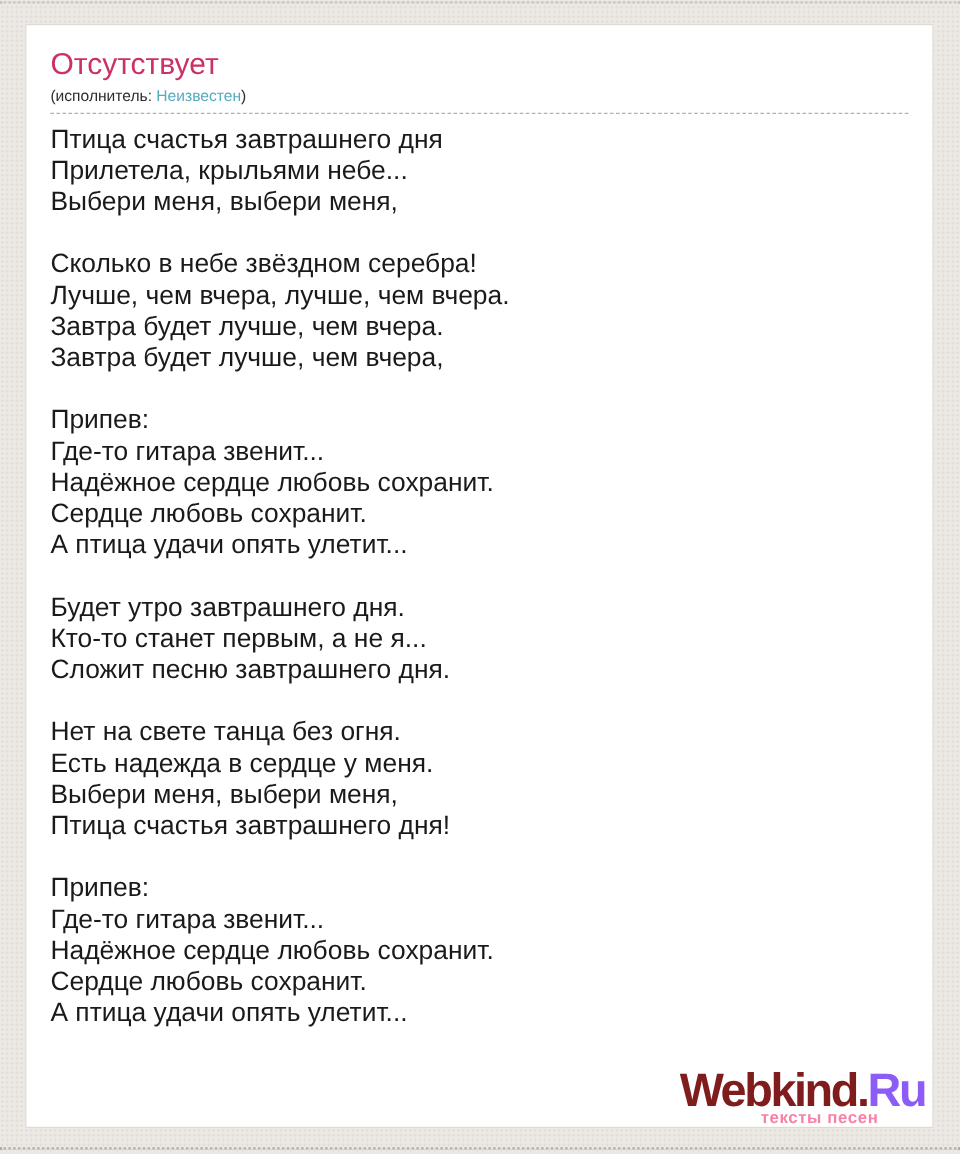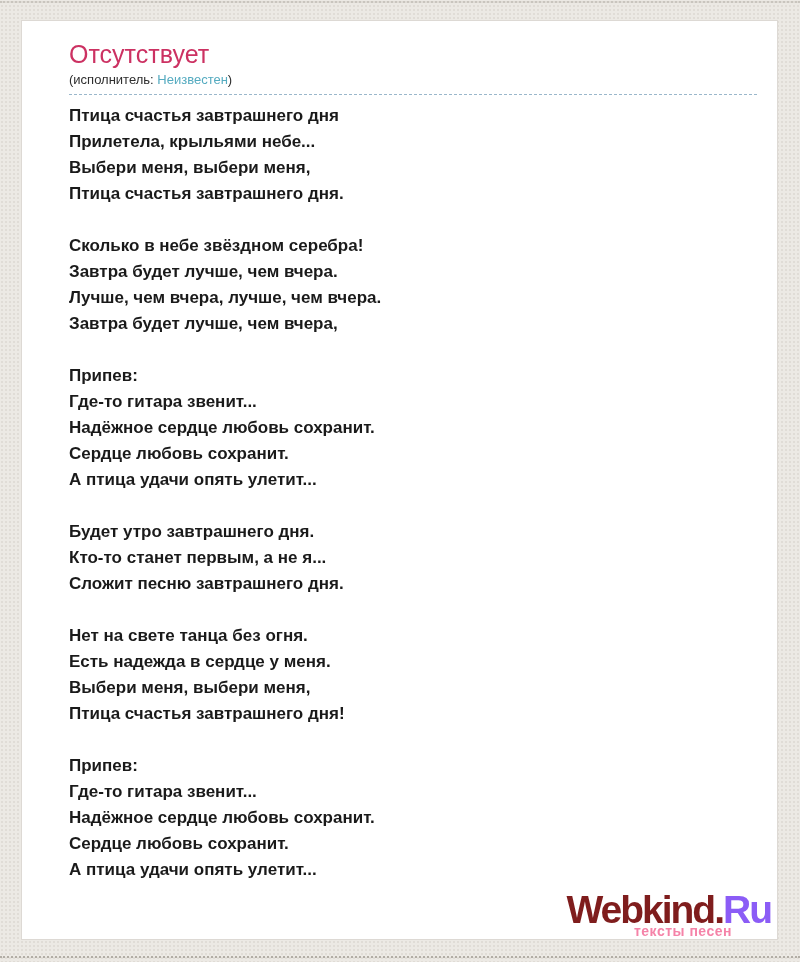--- a/index.html
+++ b/index.html
@@ -17,21 +17,20 @@
     position:absolute; left:0; width:800px; height:0;
   }
   .dotted-line.top { top:1px; border-top:2px dotted #c9c5be; }
   .dotted-line.bottom { top:956px; border-top:2px dotted #b2ada5; }
 
   .content-box {
     position:absolute; left:21px; top:20px;
     width:757px; height:920px;
     background:#ffffff;
     border:1px solid #ddd9d4;
-    padding-left:27px;
   }
   .header {
     margin:0 20px;
     padding-top:19px;
     padding-bottom:4px;
     border-bottom:1px dashed #9ab7cb;
   }
   .title {
     font-size:25px;
     line-height:28px;
@@ -44,24 +43,23 @@
     line-height:20px;
     color:#2e2e2e;
   }
   .artist-link {
     color:#55abc0;
     text-decoration:none;
     cursor:pointer;
   }
   .lyrics {
     margin:8px 20px 0 20px;
-    font-size:17px;
+    font-size:22px;
     line-height:26px;
     color:#1a1a1a;
-    font-weight:bold;
   }
   .stanza { margin-bottom:26px; }
   .stanza:last-child { margin-bottom:0; }
 
   .logo {
     position:absolute;
     right:6px; bottom:2px;
     text-align:right;
     cursor:pointer;
   }
@@ -94,26 +92,25 @@
   <div class="header">
     <h1 class="title">Отсутствует</h1>
     <div class="subtitle"><span>(исполнитель: </span><a class="artist-link">Неизвестен</a><span>)</span></div>
   </div>
 
   <div class="lyrics">
       <div class="stanza">
         <div class="line">Птица счастья завтрашнего дня</div>
         <div class="line">Прилетела, крыльями небе...</div>
         <div class="line">Выбери меня, выбери меня,</div>
-        <div class="line">Птица счастья завтрашнего дня.</div>
       </div>
       <div class="stanza">
         <div class="line">Сколько в небе звёздном серебра!</div>
+        <div class="line">Лучше, чем вчера, лучше, чем вчера.</div>
         <div class="line">Завтра будет лучше, чем вчера.</div>
-        <div class="line">Лучше, чем вчера, лучше, чем вчера.</div>
         <div class="line">Завтра будет лучше, чем вчера,</div>
       </div>
       <div class="stanza">
         <div class="line">Припев:</div>
         <div class="line">Где-то гитара звенит...</div>
         <div class="line">Надёжное сердце любовь сохранит.</div>
         <div class="line">Сердце любовь сохранит.</div>
         <div class="line">А птица удачи опять улетит...</div>
       </div>
       <div class="stanza">

